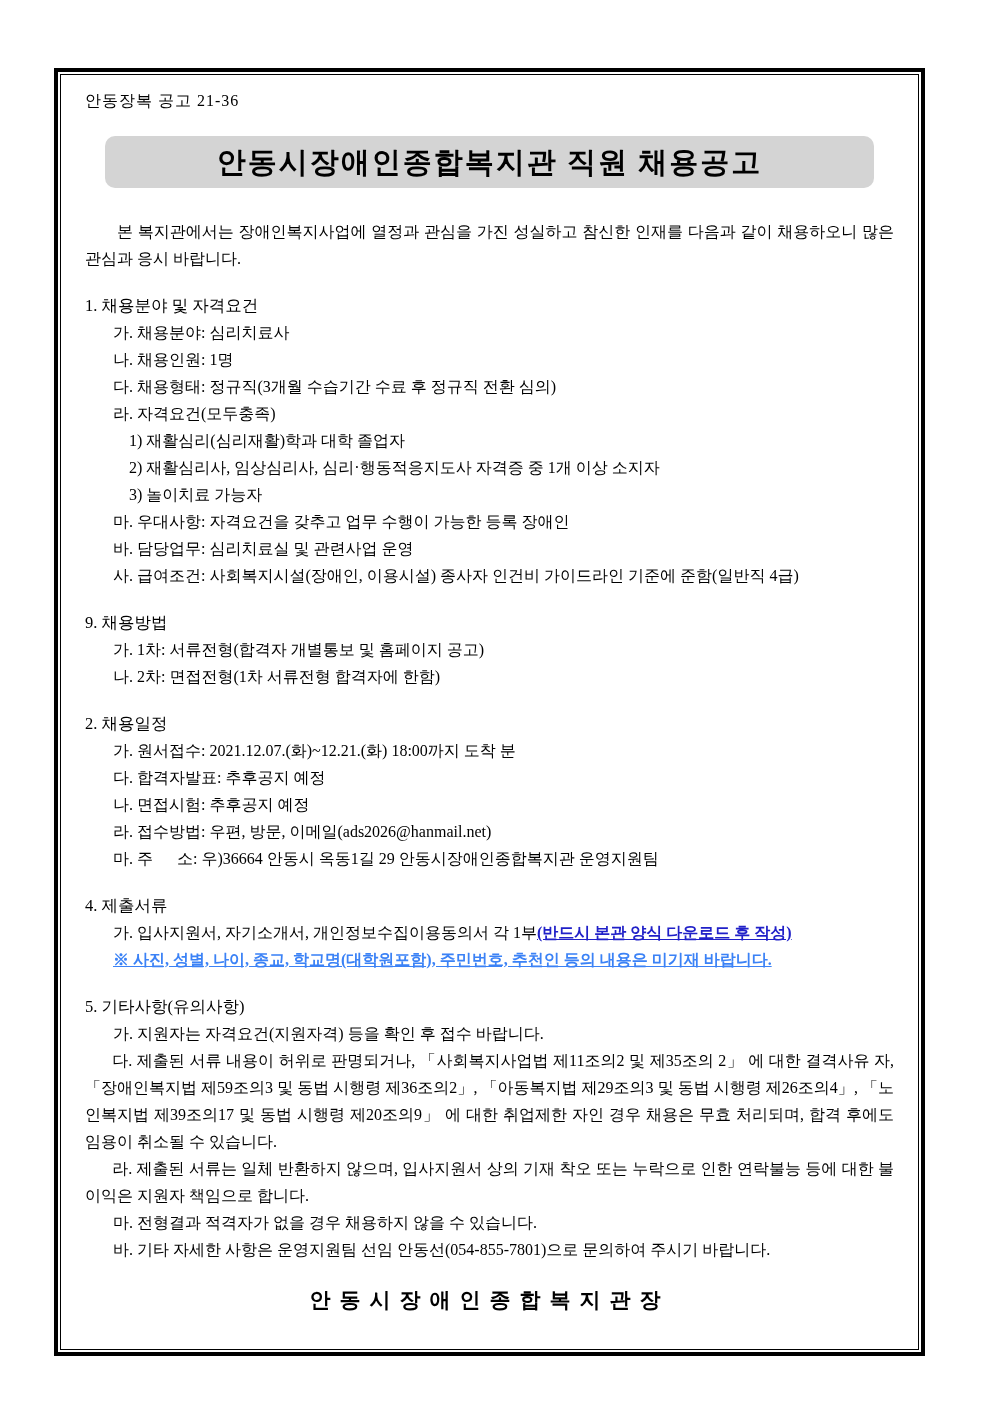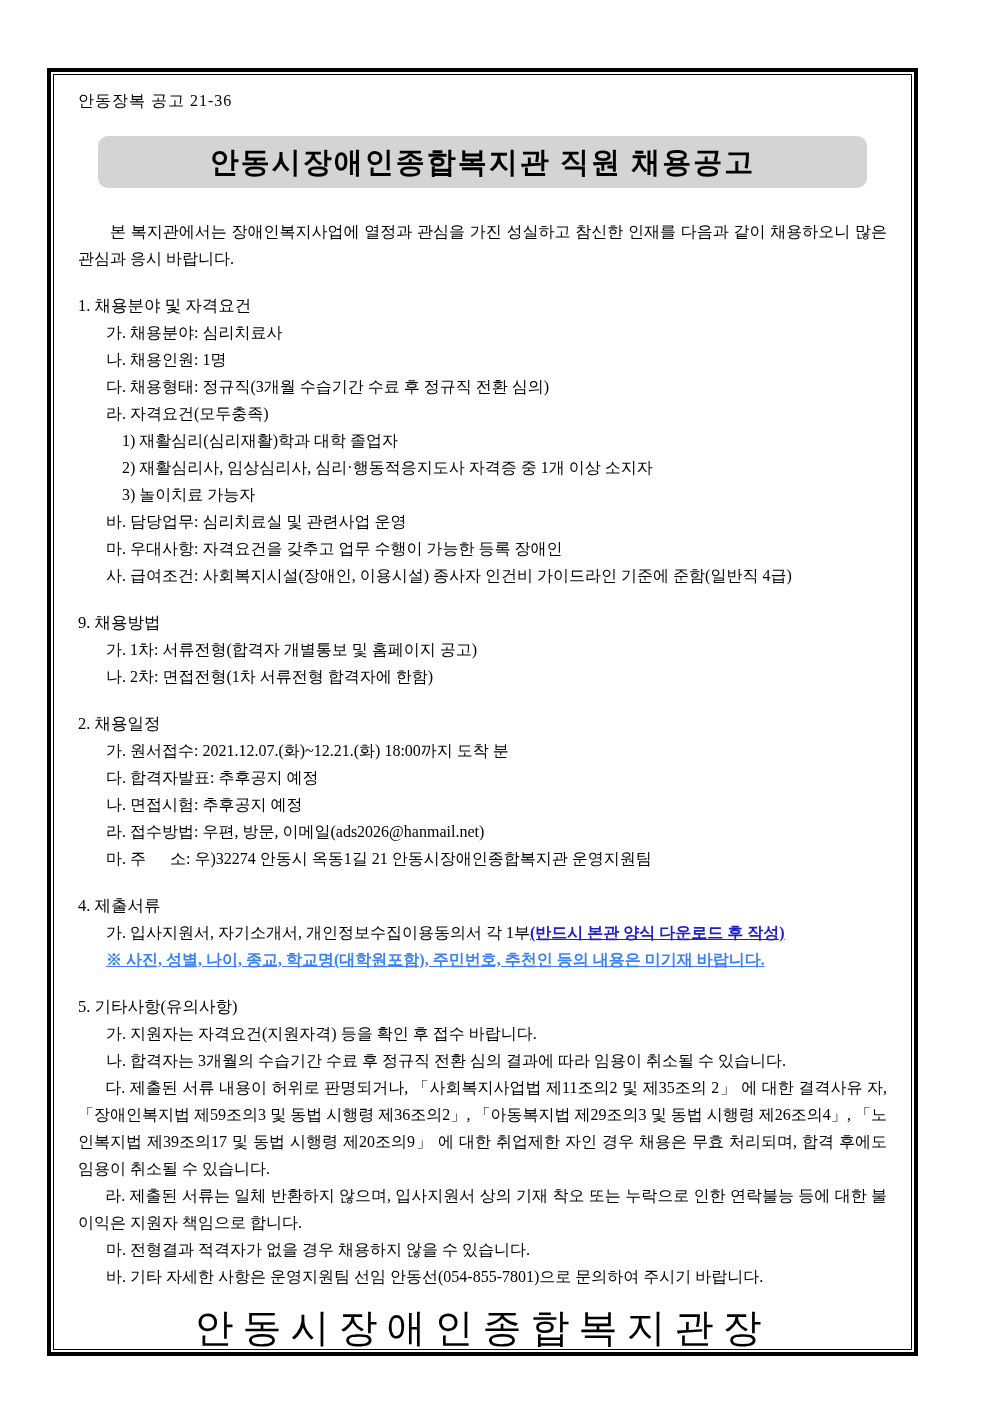--- a/index.html
+++ b/index.html
@@ -9,21 +9,21 @@
   }
   body {
     width: 992px;
     height: 1403px;
     position: relative;
     font-family: "Liberation Serif", "DejaVu Serif", serif;
     color: #000000;
   }
   .border-outer {
     position: absolute;
-    left: 47px;
+    left: 54px;
     top: 68px;
     width: 871px;
     height: 1288px;
     border: 4px solid #000000;
     padding: 2px;
     box-sizing: border-box;
     background: #ffffff;
   }
   .border-inner {
     width: 100%;
@@ -84,22 +84,22 @@
     text-decoration: underline;
   }
   .red-em {
     color: #3b82f6;
     font-weight: bold;
     text-decoration: underline;
   }
   .signature {
     margin-top: 24px;
     text-align: center;
-    font-size: 39px;
-    font-weight: normal;
+    font-size: 21px;
+    font-weight: bold;
     letter-spacing: 9px;
     white-space: nowrap;
   }
 </style>
 </head>
 <body>
 
 <div class="border-outer">
   <div class="border-inner">
     <div class="content">
@@ -114,50 +114,49 @@
 
       <div class="section">
         <div class="heading">1. 채용분야 및 자격요건</div>
         <div class="item">가. 채용분야: 심리치료사</div>
         <div class="item">나. 채용인원: 1명</div>
         <div class="item">다. 채용형태: 정규직(3개월 수습기간 수료 후 정규직 전환 심의)</div>
         <div class="item">라. 자격요건(모두충족)</div>
         <div class="item sub">1) 재활심리(심리재활)학과 대학 졸업자</div>
         <div class="item sub">2) 재활심리사, 임상심리사, 심리·행동적응지도사 자격증 중 1개 이상 소지자</div>
         <div class="item sub">3) 놀이치료 가능자</div>
+        <div class="item">마. 우대사항: 자격요건을 갖추고 업무 수행이 가능한 등록 장애인</div>
         <div class="item">바. 담당업무: 심리치료실 및 관련사업 운영</div>
-        <div class="item">마. 우대사항: 자격요건을 갖추고 업무 수행이 가능한 등록 장애인</div>
         <div class="item">사. 급여조건: 사회복지시설(장애인, 이용시설) 종사자 인건비 가이드라인 기준에 준함(일반직 4급)</div>
       </div>
 
       <div class="section">
         <div class="heading">9. 채용방법</div>
         <div class="item">가. 1차: 서류전형(합격자 개별통보 및 홈페이지 공고)</div>
         <div class="item">나. 2차: 면접전형(1차 서류전형 합격자에 한함)</div>
       </div>
 
       <div class="section">
         <div class="heading">2. 채용일정</div>
         <div class="item">가. 원서접수: 2021.12.07.(화)~12.21.(화) 18:00까지 도착 분</div>
         <div class="item">다. 합격자발표: 추후공지 예정</div>
         <div class="item">나. 면접시험: 추후공지 예정</div>
         <div class="item">라. 접수방법: 우편, 방문, 이메일(ads2026@hanmail.net)</div>
-        <div class="item">마. 주      소: 우)32274 안동시 옥동1길 21 안동시장애인종합복지관 운영지원팀</div>
+        <div class="item">마. 주      소: 우)36664 안동시 옥동1길 29 안동시장애인종합복지관 운영지원팀</div>
       </div>
 
       <div class="section">
         <div class="heading">4. 제출서류</div>
         <div class="item"><span>가. 입사지원서, 자기소개서, 개인정보수집이용동의서 각 1부</span><span class="blue-em">(반드시 본관 양식 다운로드 후 작성)</span></div>
         <div class="item red-em">※ 사진, 성별, 나이, 종교, 학교명(대학원포함), 주민번호, 추천인 등의 내용은 미기재 바랍니다.</div>
       </div>
 
       <div class="section">
         <div class="heading">5. 기타사항(유의사항)</div>
         <div class="item">가. 지원자는 자격요건(지원자격) 등을 확인 후 접수 바랍니다.</div>
-        <div class="item">나. 합격자는 3개월의 수습기간 수료 후 정규직 전환 심의 결과에 따라 임용이 취소될 수 있습니다.</div>
         <p class="para">다. 제출된 서류 내용이 허위로 판명되거나, 「사회복지사업법 제11조의2 및 제35조의 2」 에 대한 결격사유 자, 「장애인복지법 제59조의3 및 동법 시행령 제36조의2」, 「아동복지법 제29조의3 및 동법 시행령 제26조의4」, 「노인복지법 제39조의17 및 동법 시행령 제20조의9」 에 대한 취업제한 자인 경우 채용은 무효 처리되며, 합격 후에도 임용이 취소될 수 있습니다.</p>
         <p class="para">라. 제출된 서류는 일체 반환하지 않으며, 입사지원서 상의 기재 착오 또는 누락으로 인한 연락불능 등에 대한 불이익은 지원자 책임으로 합니다.</p>
         <div class="item">마. 전형결과 적격자가 없을 경우 채용하지 않을 수 있습니다.</div>
         <div class="item">바. 기타 자세한 사항은 운영지원팀 선임 안동선(054-855-7801)으로 문의하여 주시기 바랍니다.</div>
       </div>
 
       <div class="signature">안동시장애인종합복지관장</div>
 
     </div>
   </div>

